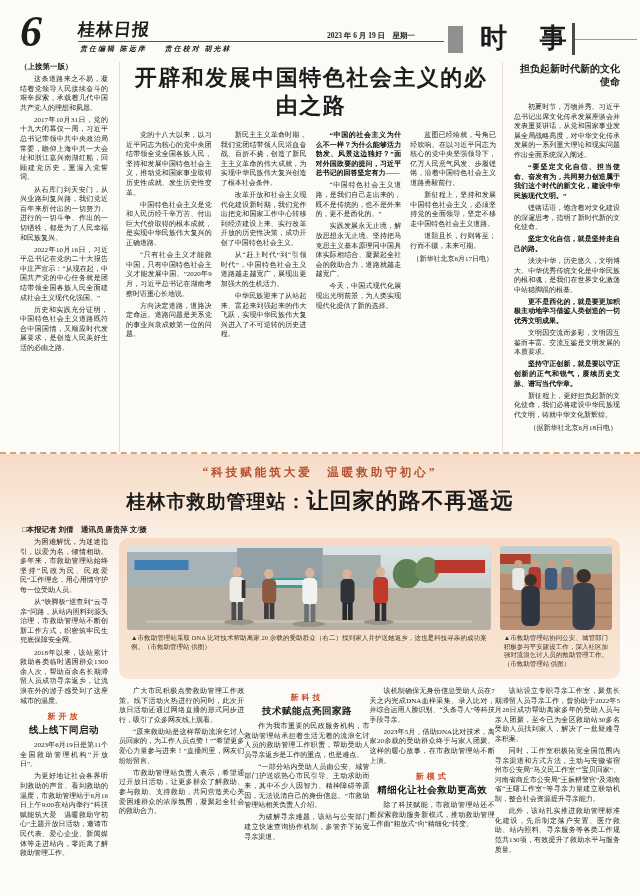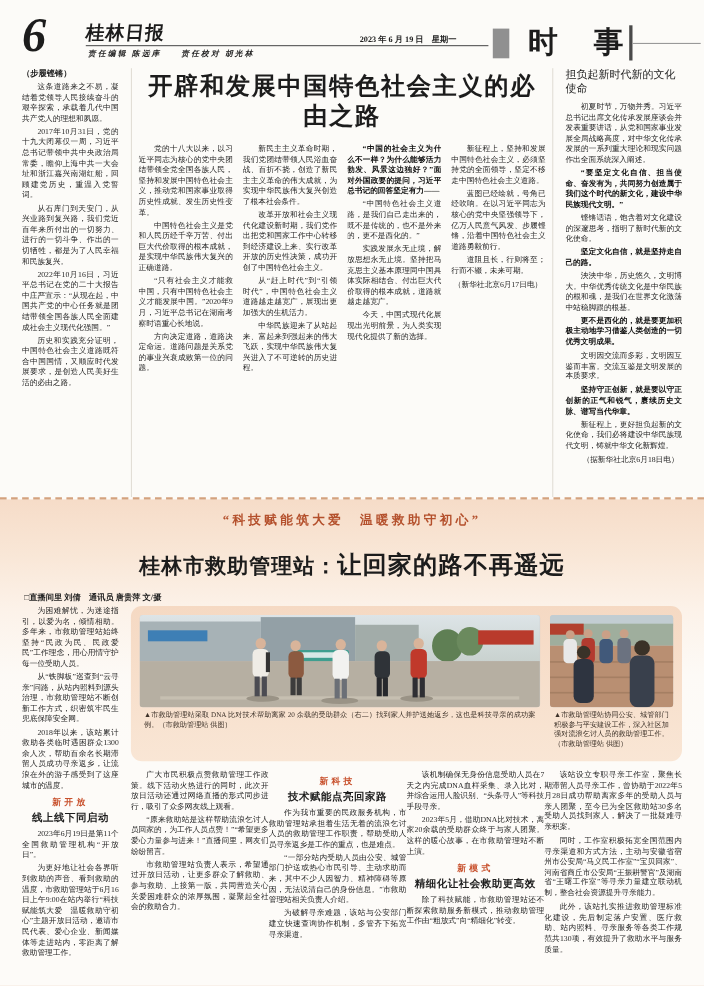--- a/index.html
+++ b/index.html
@@ -23,29 +23,29 @@
     display:grid;grid-template-columns:88px 1fr 106px;column-gap:11px;}
   .tcol{overflow:hidden;height:390px;}
   .tcol.mid{border-left:1px solid #e2ded6;border-right:1px solid #e2ded6;padding:0 6px;}
   .lead-h1{font-size:22px;font-weight:900;text-align:center;letter-spacing:1.5px;margin:2px 0 12px;line-height:1.25;}
   .cols4{display:grid;grid-template-columns:repeat(4,1fr);gap:9px;height:338px;overflow:hidden;}
   .cols4>div{overflow:hidden;}
   p.p{margin:0 0 2.5px;text-indent:2em;font-size:7px;line-height:9.6px;text-align:justify;color:#242424;}
   p.pb{font-weight:bold;color:#111;}
   .cont{font-size:7.5px;font-weight:bold;margin-bottom:3px;}
   .credit{font-size:7px;text-align:right;padding-right:3px;margin-top:3px;color:#242424;}
-  .rtitle{font-size:10px;font-weight:400;text-align:left;line-height:13px;margin:0 0 5px;}
+  .rtitle{font-size:10px;font-weight:700;text-align:right;line-height:13px;margin:0 0 15px;}
 
   
   .feature{position:absolute;left:0;right:0;top:452px;bottom:0;
     border-top:2px dashed #d3a27e;
     background:linear-gradient(180deg,#f6dcc8 0,#f9e7d7 52px,#fcf2e9 100px,#fdfaf6 160px,#fdfbf8 220px);}
   .feat-head{text-align:center;padding-top:11px;}
   .kicker{font-size:11.5px;color:#b4502c;letter-spacing:3px;font-weight:bold;}
-  .fh{margin-top:19px;white-space:nowrap;}
+  .fh{margin-top:6px;white-space:nowrap;}
   .fh-pre{font-size:19px;font-weight:700;letter-spacing:1px;}
   .fh-main{font-size:22px;font-weight:900;letter-spacing:1px;font-family:"Liberation Sans","DejaVu Sans",sans-serif;}
   .byline{margin:9px 0 3px 22px;font-size:7.5px;font-weight:bold;}
   .feat-body{display:flex;gap:11px;padding:0 20px;height:336px;}
   .fcol1{width:88px;flex:none;overflow:hidden;}
   .fright{flex:1;display:flex;flex-direction:column;min-width:0;}
   .photo-panel{background:linear-gradient(180deg,#f5d9c3,#f9e6d5);border-radius:10px;
     padding:8px 8px 5px;display:flex;gap:9px;height:128px;flex:none;}
   figure{margin:0;display:flex;flex-direction:column;min-width:0;}
   .phL{flex:3.4;} .phR{flex:1.05;}
@@ -70,21 +70,21 @@
     <div class="h-date">2023 年 6 月 19 日　星期一</div>
     <div class="h-block"></div>
     <div class="h-section">时 事</div>
     <div class="h-vbar"></div>
     <div class="h-tail"></div>
   </div>
 
   <div class="topgrid">
 
     <div class="tcol">
-      <div class="cont">（步履铿锵）</div>
+      <div class="cont">（上接第一版）</div>
       <div>
 
       <p class="p">这条道路来之不易，凝结着党领导人民接续奋斗的艰辛探索，承载着几代中国共产党人的理想和夙愿。</p>
           <p class="p">2017年10月31日，党的十九大闭幕仅一周，习近平总书记带领中共中央政治局常委，瞻仰上海中共一大会址和浙江嘉兴南湖红船，回顾建党历史，重温入党誓词。</p>
           <p class="p">从石库门到天安门，从兴业路到复兴路，我们党近百年来所付出的一切努力、进行的一切斗争、作出的一切牺牲，都是为了人民幸福和民族复兴。</p>
           <p class="p">2022年10月16日，习近平总书记在党的二十大报告中庄严宣示：“从现在起，中国共产党的中心任务就是团结带领全国各族人民全面建成社会主义现代化强国。”</p>
           <p class="p">历史和实践充分证明，中国特色社会主义道路既符合中国国情，又顺应时代发展要求，是创造人民美好生活的必由之路。</p>
         </div>
     </div>
 
@@ -103,29 +103,29 @@
         <p class="p">新民主主义革命时期，我们党团结带领人民浴血奋战、百折不挠，创造了新民主主义革命的伟大成就，为实现中华民族伟大复兴创造了根本社会条件。</p>
             <p class="p">改革开放和社会主义现代化建设新时期，我们党作出把党和国家工作中心转移到经济建设上来、实行改革开放的历史性决策，成功开创了中国特色社会主义。</p>
             <p class="p">从“赶上时代”到“引领时代”，中国特色社会主义道路越走越宽广，展现出更加强大的生机活力。</p>
             <p class="p">中华民族迎来了从站起来、富起来到强起来的伟大飞跃，实现中华民族伟大复兴进入了不可逆转的历史进程。</p>
           </div>
         <div>
           <p class="p pb">“中国的社会主义为什么不一样？为什么能够活力勃发、风景这边独好？”面对外国政要的提问，习近平总书记的回答坚定有力——</p>
           <div>
 
           <p class="p">“中国特色社会主义道路，是我们自己走出来的，既不是传统的，也不是外来的，更不是西化的。”</p>
-              <p class="p">实践发展永无止境，解放思想永无止境。坚持把马克思主义基本原理同中国具体实际相结合、付出巨大代价取得的根本成就，道路就越走越宽广。</p>
+              <p class="p">实践发展永无止境，解放思想永无止境。坚持把马克思主义基本原理同中国具体实际相结合、凝聚起全社会的救助合力，道路就越走越宽广。</p>
               <p class="p">今天，中国式现代化展现出光明前景，为人类实现现代化提供了新的选择。</p>
             </div>
         </div>
         <div>
           <div>
 
-          <p class="p">新征程上，坚持和发展中国特色社会主义，必须坚持党的全面领导，坚定不移走中国特色社会主义道路。</p>
-              <p class="p">蓝图已经绘就，号角已经吹响。在以习近平同志为核心的党中央坚强领导下，亿万人民意气风发、步履铿锵，沿着中国特色社会主义道路勇毅前行。</p>
+          <p class="p">蓝图已经绘就，号角已经吹响。在以习近平同志为核心的党中央坚强领导下，亿万人民意气风发、步履铿锵，沿着中国特色社会主义道路勇毅前行。</p>
+              <p class="p">新征程上，坚持和发展中国特色社会主义，必须坚持党的全面领导，坚定不移走中国特色社会主义道路。</p>
               <p class="p">道阻且长，行则将至；行而不辍，未来可期。</p>
             </div>
           <div class="credit">（新华社北京6月17日电）</div>
         </div>
       </div>
     </div>
 
     <div class="tcol">
       <div class="rtitle">担负起新时代新的文化使命</div>
       <p class="p">初夏时节，万物并秀。习近平总书记出席文化传承发展座谈会并发表重要讲话，从党和国家事业发展全局战略高度，对中华文化传承发展的一系列重大理论和现实问题作出全面系统深入阐述。</p>
@@ -141,21 +141,21 @@
     </div>
   </div>
 
   <div class="feature">
     <div class="feat-head">
       <div class="kicker">“科技赋能筑大爱　温暖救助守初心”</div>
       <div class="fh">
         <span class="fh-pre">桂林市救助管理站：</span><span class="fh-main">让回家的路不再遥远</span>
       </div>
     </div>
-    <div class="byline">□直播间里 刘倩　通讯员 唐贵萍 文/摄</div>
+    <div class="byline">□本报记者 刘倩　通讯员 唐贵萍 文/摄</div>
 
     <div class="feat-body">
 
       <div class="fcol1">
         <div>
 
         <p class="p">为困难解忧，为迷途指引，以爱为名，倾情相助。多年来，市救助管理站始终坚持“民政为民、民政爱民”工作理念，用心用情守护每一位受助人员。</p>
             <p class="p">从“铁脚板”巡查到“云寻亲”问路，从站内照料到源头治理，市救助管理站不断创新工作方式，织密筑牢民生兜底保障安全网。</p>
             <p class="p">2018年以来，该站累计救助各类临时遇困群众1300余人次，帮助百余名长期滞留人员成功寻亲返乡，让流浪在外的游子感受到了这座城市的温度。</p>
           </div>
@@ -245,21 +245,21 @@
             </svg>
             <figcaption>▲市救助管理站协同公安、城管部门积极参与平安建设工作，深入社区加强对流浪乞讨人员的救助管理工作。（市救助管理站 供图）</figcaption>
           </figure>
         </div>
 
         <div class="fcols">
           <div>
 
           <p class="p">广大市民积极点赞救助管理工作政策。线下活动火热进行的同时，此次开放日活动还通过网络直播的形式同步进行，吸引了众多网友线上观看。</p>
               <p class="p">“原来救助站是这样帮助流浪乞讨人员回家的，为工作人员点赞！”“希望更多爱心力量参与进来！”直播间里，网友们纷纷留言。</p>
-              <p class="p">市救助管理站负责人表示，希望通过开放日活动，让更多群众了解救助、参与救助、上接第一版，共同营造关心关爱困难群众的浓厚氛围，凝聚起全社会的救助合力。</p>
+              <p class="p">市救助管理站负责人表示，希望通过开放日活动，让更多群众了解救助、参与救助、支持救助，共同营造关心关爱困难群众的浓厚氛围，凝聚起全社会的救助合力。</p>
             </div>
           <div>
             <div class="subhead">
               <span class="sh-tag">新科技</span>
               <span class="sh-title">技术赋能点亮回家路</span>
             </div>
             <div>
 
             <p class="p">作为我市重要的民政服务机构，市救助管理站承担着生活无着的流浪乞讨人员的救助管理工作职责，帮助受助人员寻亲返乡是工作的重点，也是难点。</p>
                 <p class="p">“一部分站内受助人员由公安、城管部门护送或热心市民引导、主动求助而来，其中不少人因智力、精神障碍等原因，无法说清自己的身份信息。”市救助管理站相关负责人介绍。</p>

